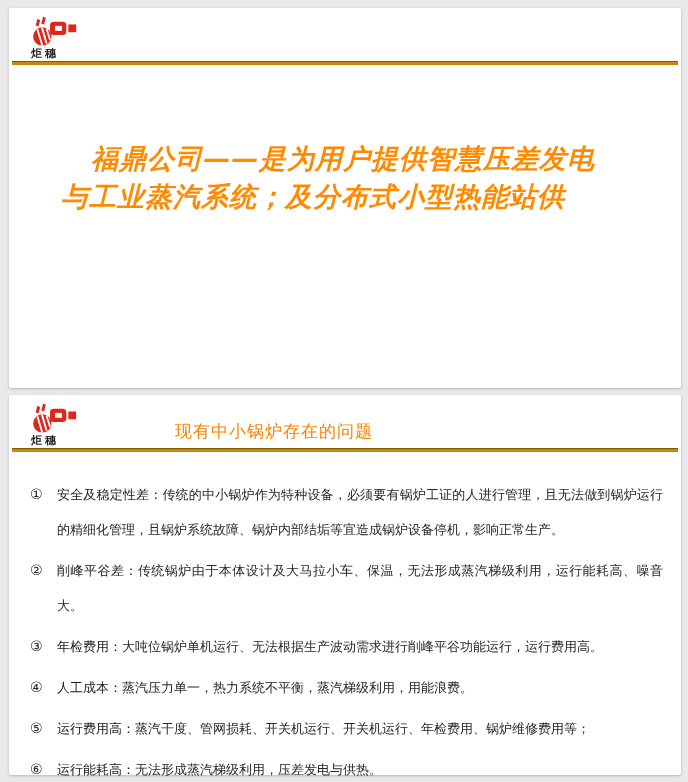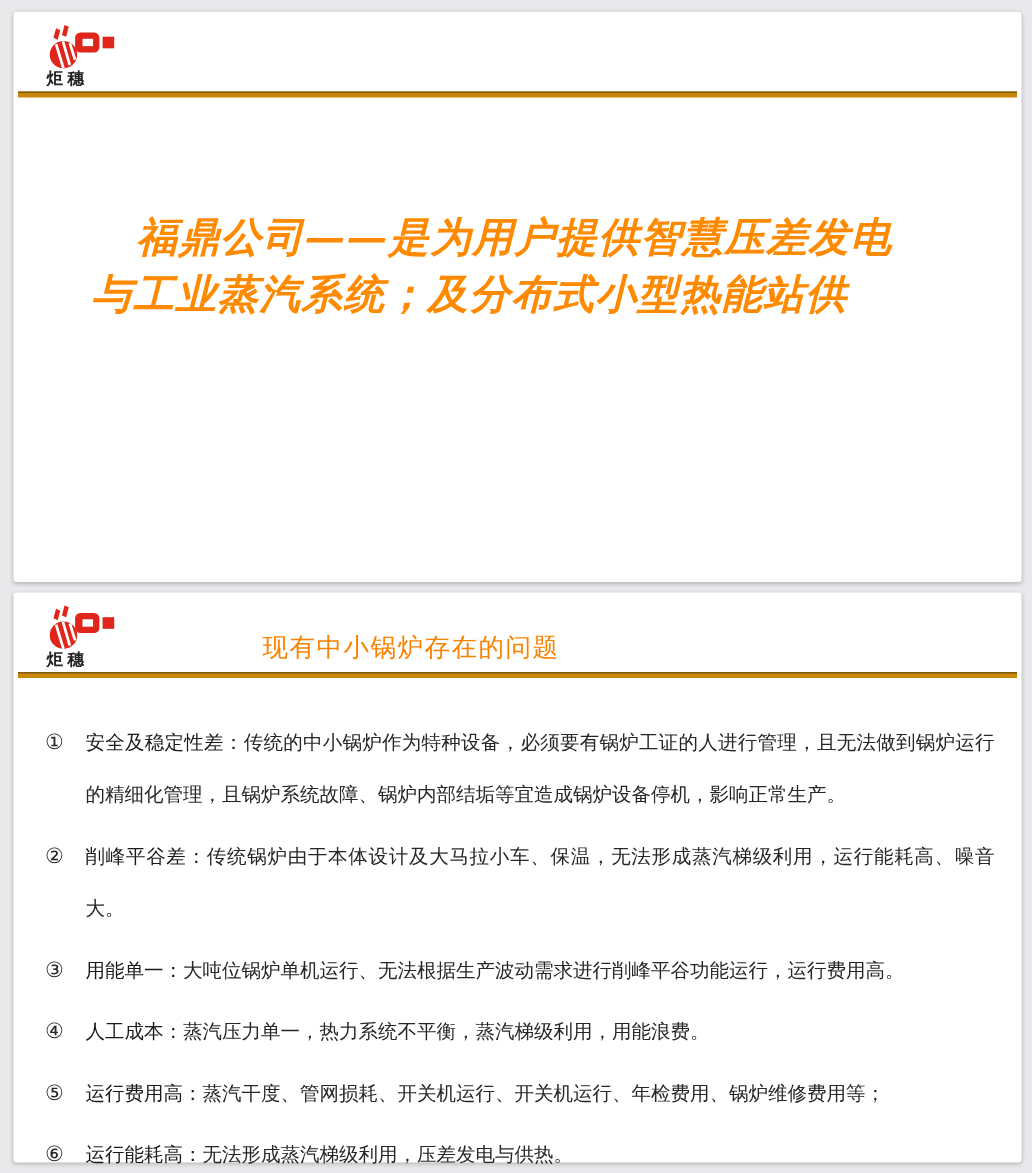--- a/index.html
+++ b/index.html
@@ -115,21 +115,21 @@
         <span class="label">安全及稳定性差：</span><span class="text">传统的中小锅炉作为特种设备，必须要有锅炉工证的人进行管理，且无法做到锅炉运行的精细化管理，且锅炉系统故障、锅炉内部结垢等宜造成锅炉设备停机，影响正常生产。</span>
       </div>
 
       <div class="issue">
         <span class="num">②</span>
         <span class="label">削峰平谷差：</span><span class="text">传统锅炉由于本体设计及大马拉小车、保温，无法形成蒸汽梯级利用，运行能耗高、噪音大。</span>
       </div>
 
       <div class="issue">
         <span class="num">③</span>
-        <span class="label">用能单一：</span><span class="text">大吨位锅炉单机运行、无法根据生产波动需求进行削峰平谷功能运行，运行费用高。</span>
+        <span class="label">年检费用：</span><span class="text">大吨位锅炉单机运行、无法根据生产波动需求进行削峰平谷功能运行，运行费用高。</span>
       </div>
 
       <div class="issue">
         <span class="num">④</span>
         <span class="label">人工成本：</span><span class="text">蒸汽压力单一，热力系统不平衡，蒸汽梯级利用，用能浪费。</span>
       </div>
 
       <div class="issue">
         <span class="num">⑤</span>
         <span class="label">运行费用高：</span><span class="text">蒸汽干度、管网损耗、开关机运行、开关机运行、年检费用、锅炉维修费用等；</span>

